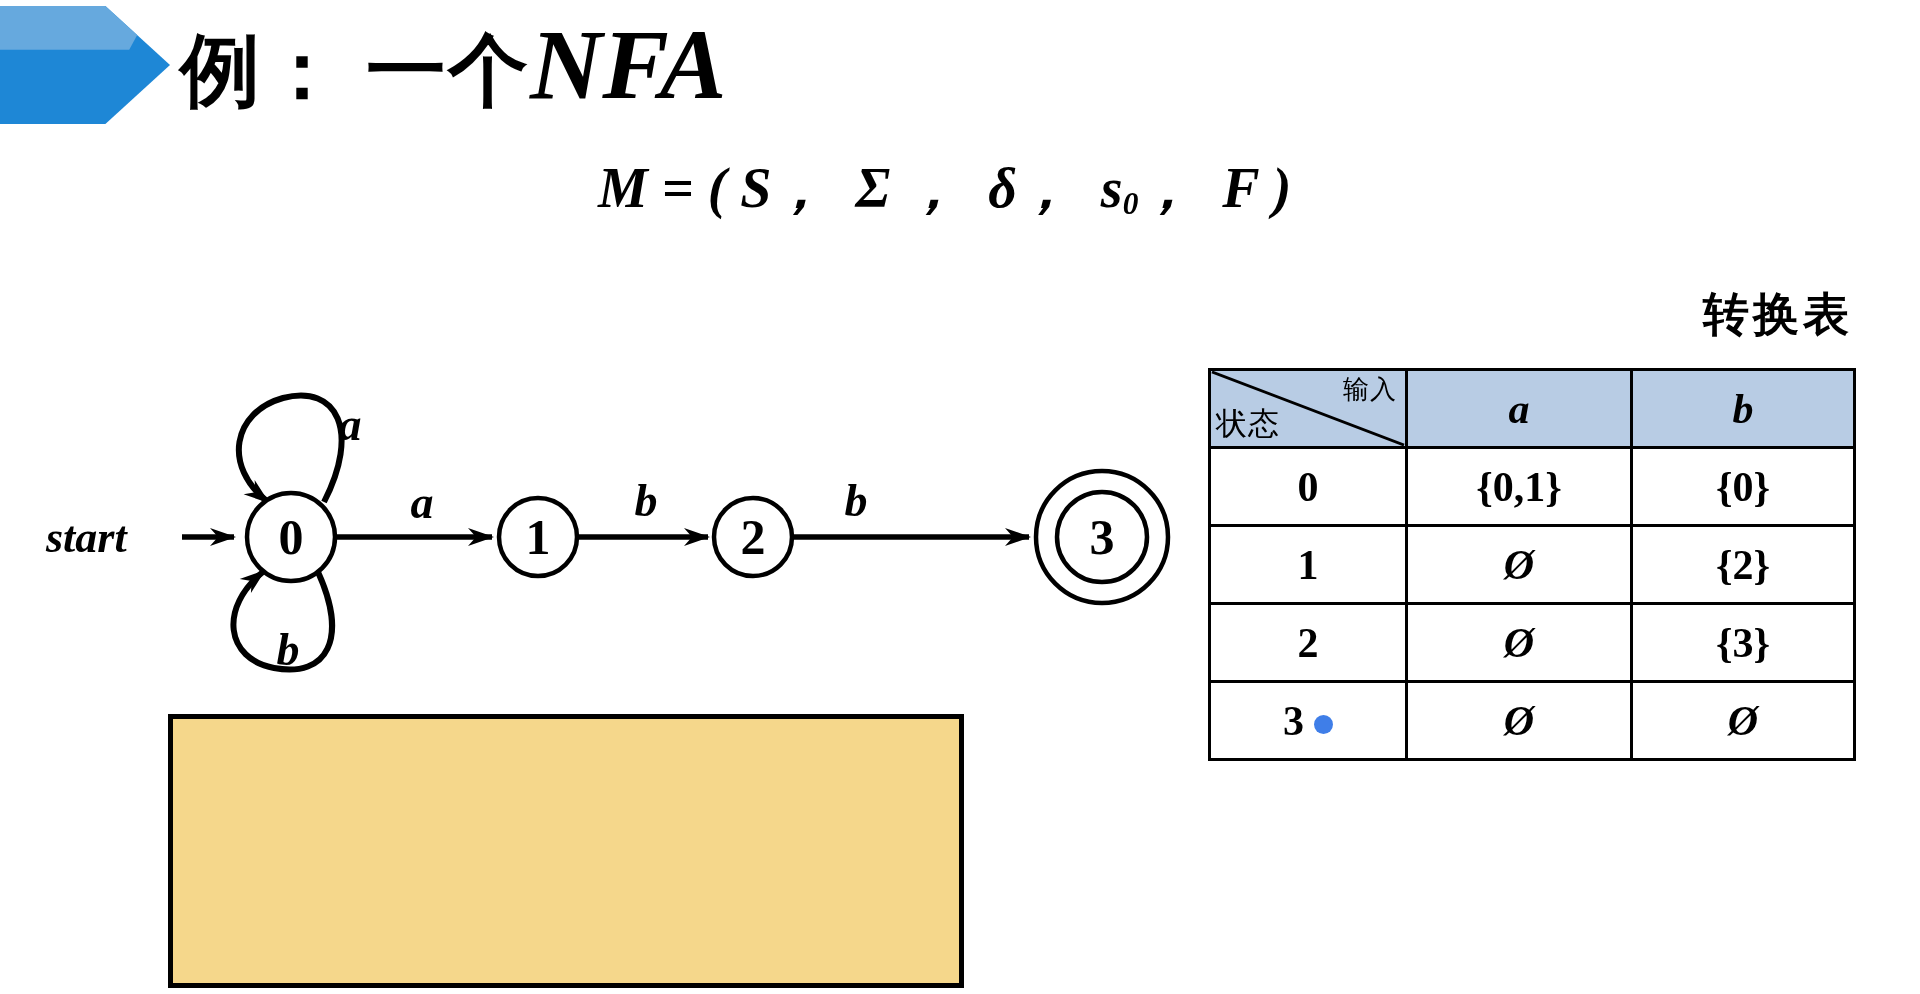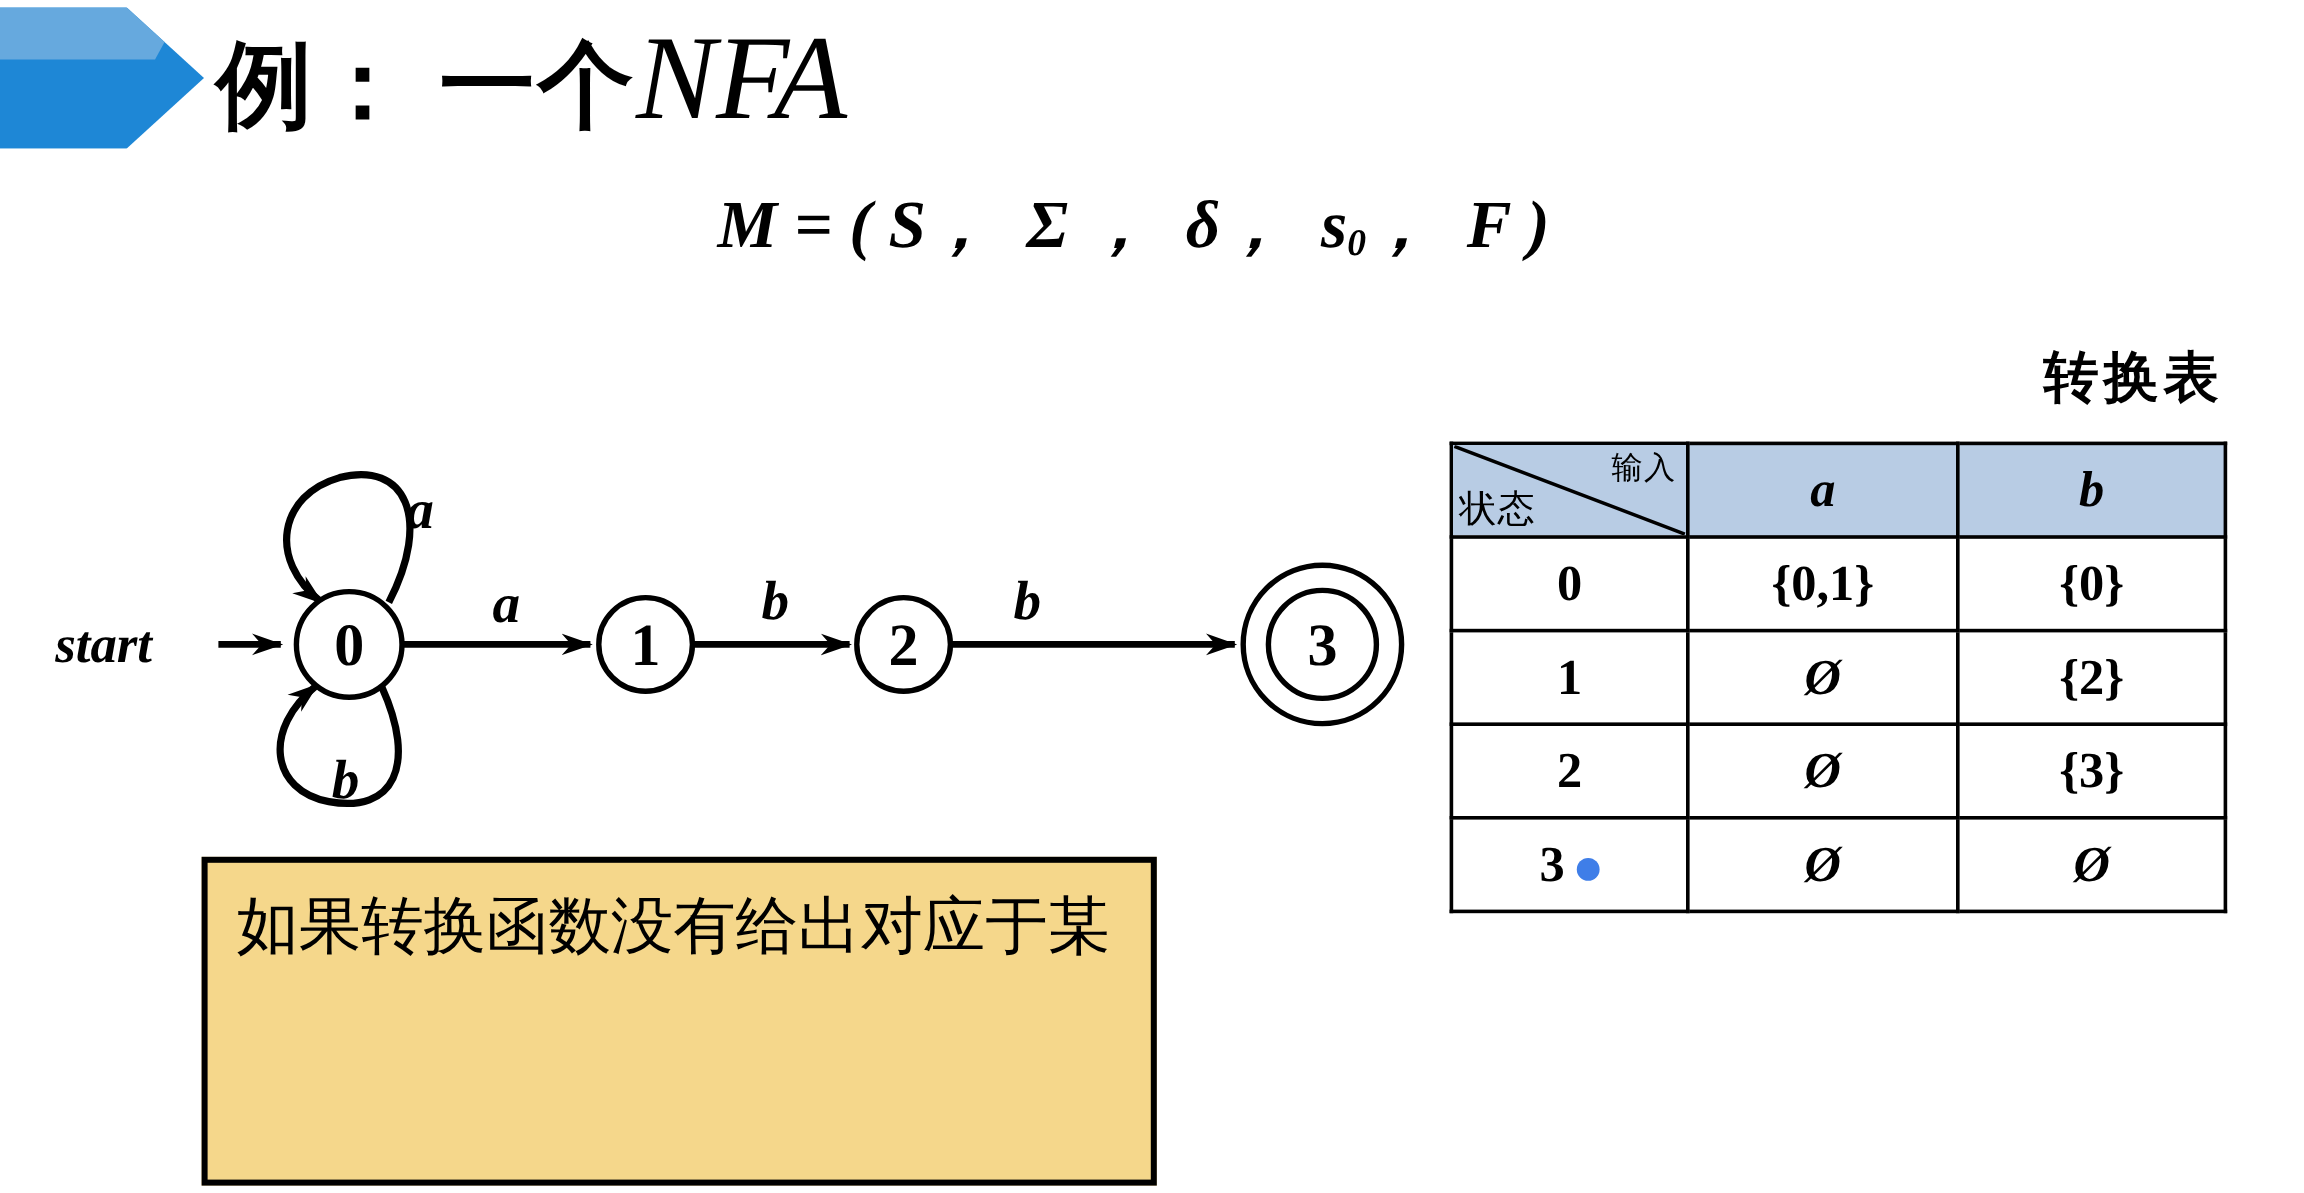--- a/index.html
+++ b/index.html
@@ -34,21 +34,21 @@
   .slide-title{
     position:absolute;left:180px;top:6px;height:120px;
     white-space:pre;line-height:118px;
   }
   .slide-title .cjk{
     font-family:Liberation Serif, serif;
     font-weight:bold;font-size:80px;letter-spacing:2px;
   }
   .slide-title .latin{
     font-family:"Liberation Serif",serif;
-    font-weight:normal;font-style:italic;font-size:100px;
+    font-weight:bold;font-style:italic;font-size:100px;
   }
   
   .formula{
     position:absolute;left:598px;top:158px;
     font-weight:bold;font-style:italic;font-size:56px;
     white-space:pre;line-height:1.1;
   }
   .formula .sub{font-size:0.56em;font-style:italic;vertical-align:-0.22em;}
   
   .table-caption{
@@ -198,14 +198,13 @@
 
   <circle cx="723" cy="217" r="39"></circle>
   <text class="state-label" x="723" y="234">2</text>
 
   <circle cx="1072" cy="217" r="66"></circle>
   <circle cx="1072" cy="217" r="45"></circle>
   <text class="state-label" x="1072" y="234">3</text>
 </svg>
 
 <div class="note-box">
-  <div>如果转换函数没有给出对应于某</div>
 </div>
 
 </body></html>

